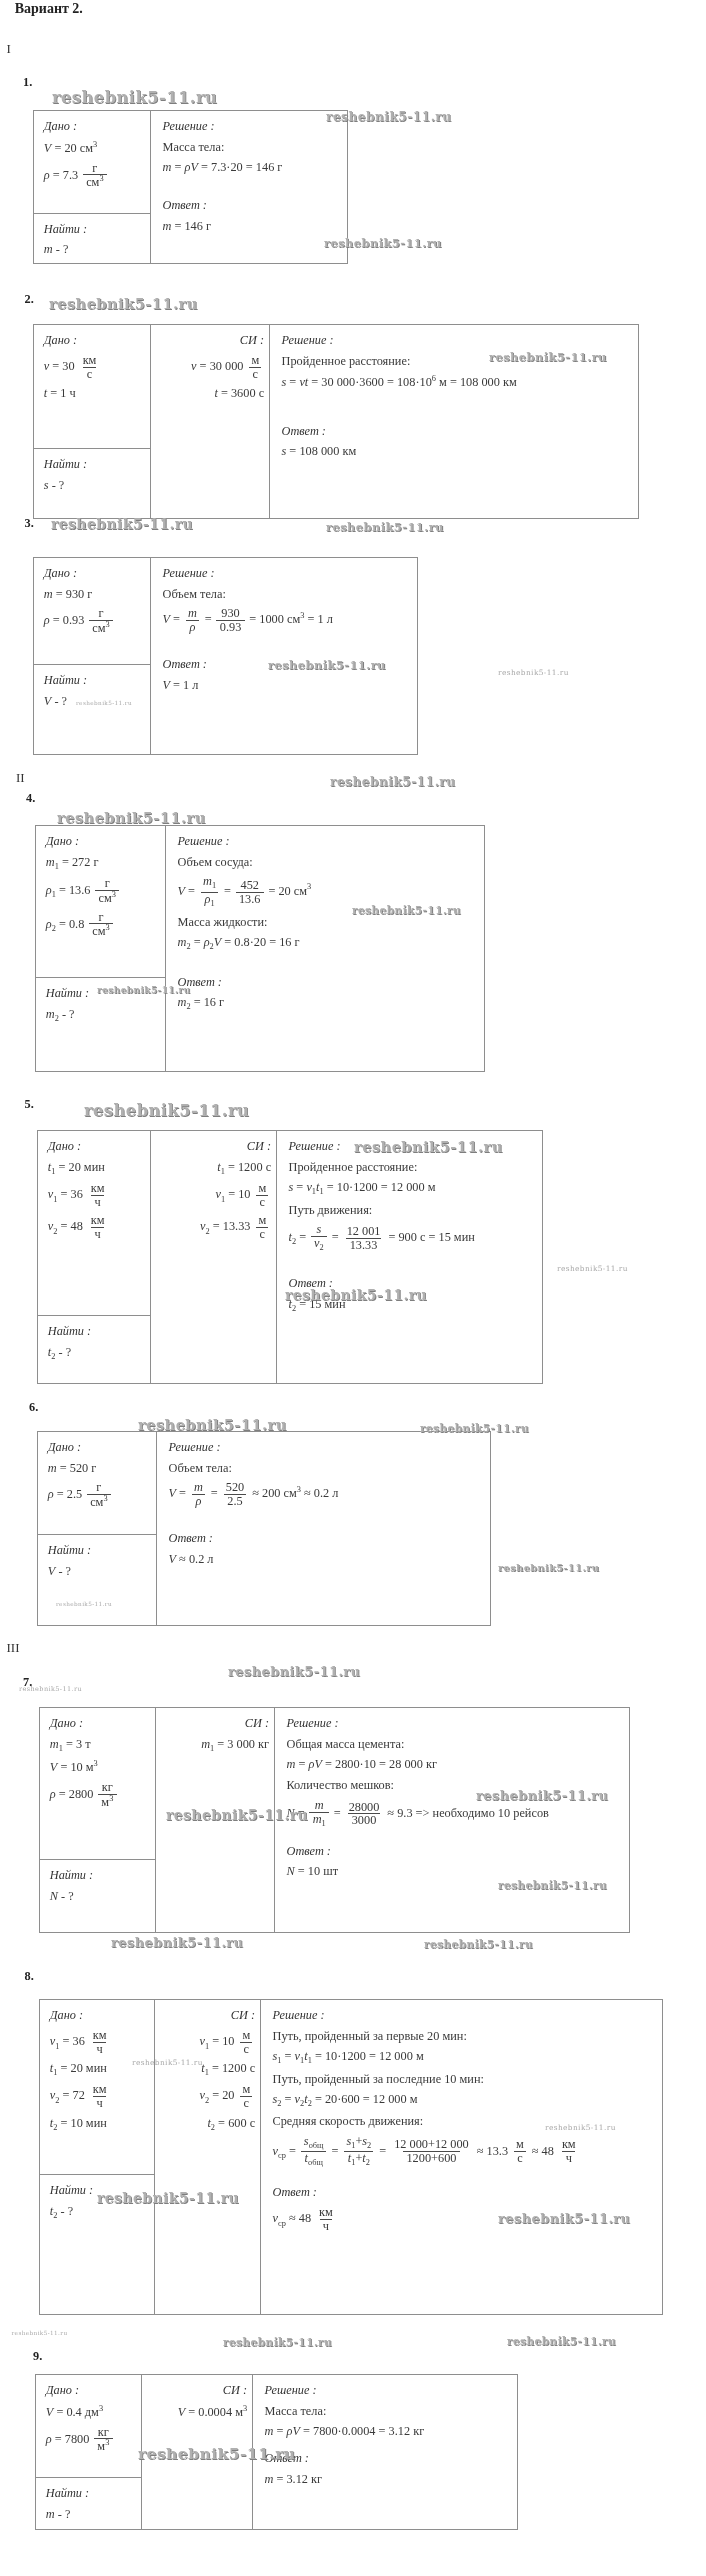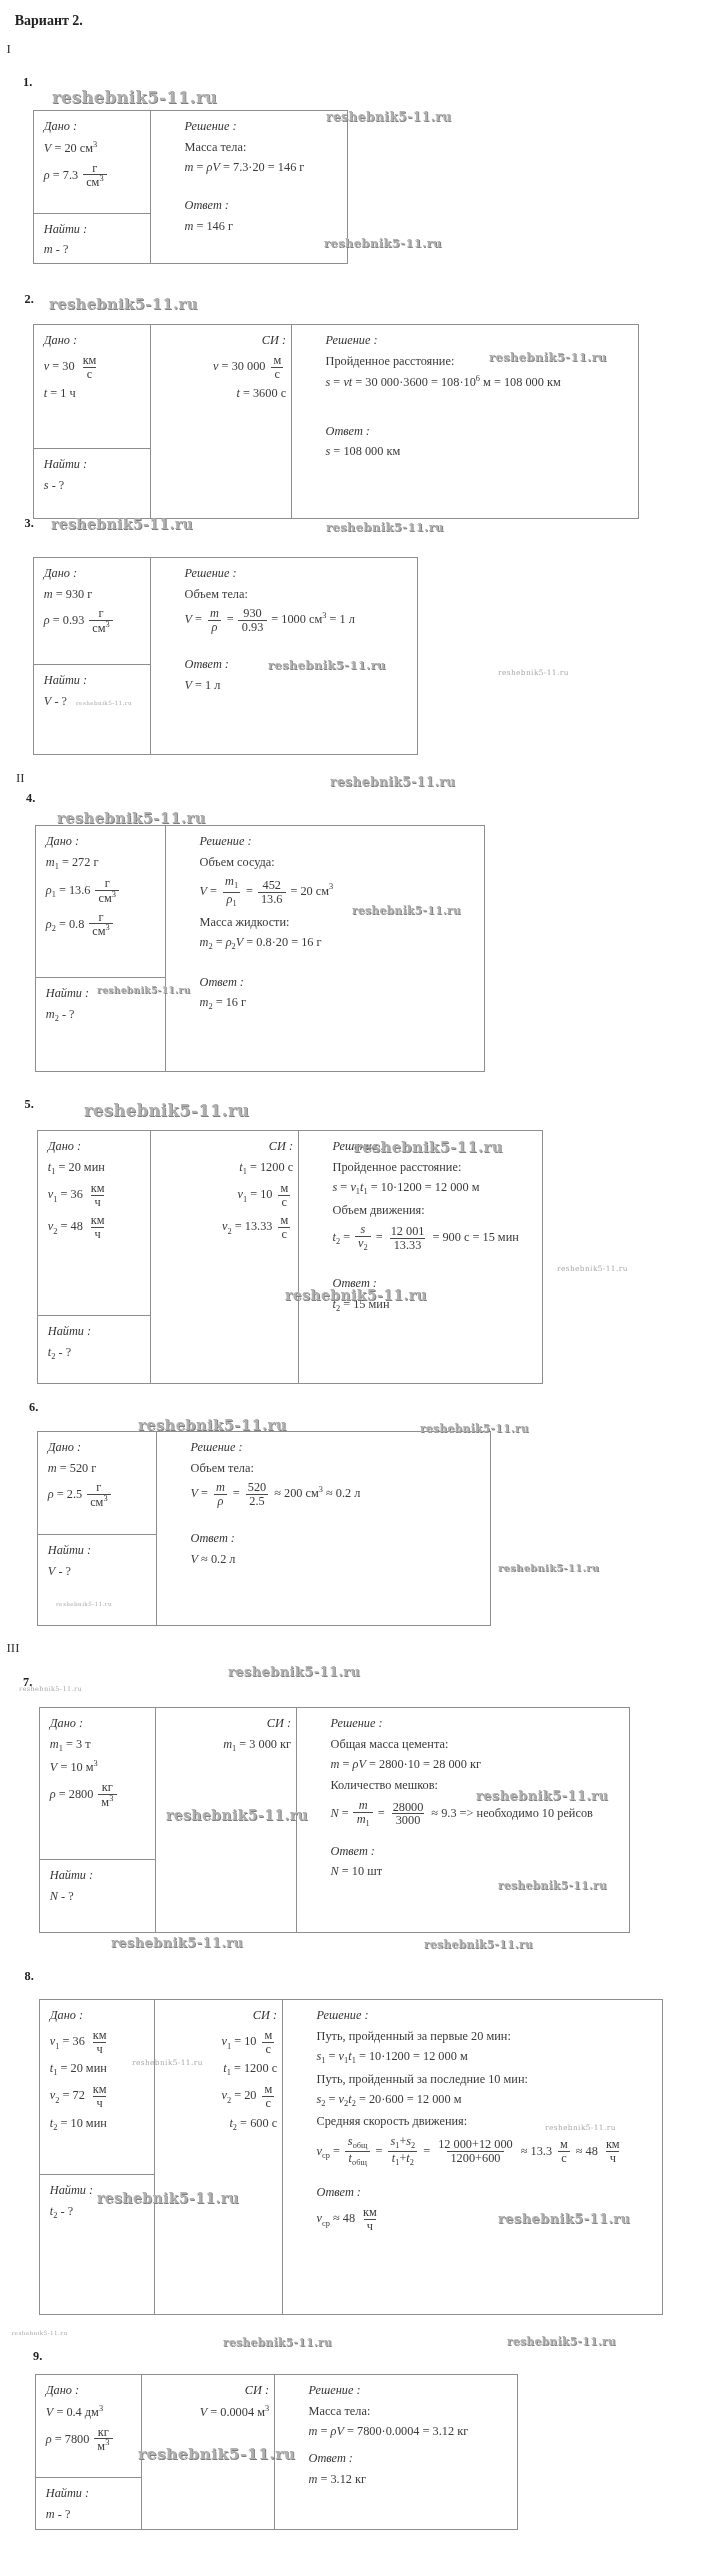--- a/index.html
+++ b/index.html
@@ -1,21 +1,21 @@
 <!DOCTYPE html>
 <html style="font-size:13px"><head>
 <meta charset="utf-8">
 <style>
   html,body{margin:0;padding:0;background:#ffffff;}
   #page{position:relative;width:706px;height:2576px;background:#fff;
         font-family:"Liberation Serif",serif;color:#3a3a3a;overflow:hidden;}
   .title{position:absolute;font-weight:bold;font-size:14px;color:#222;}
   .sec{position:absolute;font-size:13px;color:#333;}
   .pnum{position:absolute;font-weight:bold;font-size:12.3px;color:#222;}
-  .ptable{position:absolute;display:flex;border:0.8px solid #8e8e8e;box-sizing:border-box;background:transparent;gap:22px;}
+  .ptable{position:absolute;display:flex;border:0.8px solid #8e8e8e;box-sizing:border-box;background:transparent;}
   .col{box-sizing:border-box;}
   .col1{border-right:0.8px solid #8e8e8e;display:flex;flex-direction:column;}
   .col2{border-right:0.8px solid #8e8e8e;padding:6.5px 4.9px 0 9.8px;text-align:right;}
   .col3{flex:1;padding:6.5px 6.5px 0 11.5px;}
   .dano{box-sizing:border-box;padding:6.5px 4.9px 0 9.8px;}
   .naiti{flex:1;border-top:0.8px solid #8e8e8e;padding:6.5px 4.9px 0 9.8px;}
   .hdr{font-style:italic;font-size:12.3px;margin:1.6px 0 4.9px;color:#343434;}
   .line{margin:5.7px 0;font-size:12.3px;}
   .txt{font-size:12.3px;}
   .frm i{font-style:italic;}
@@ -25,21 +25,21 @@
   .frac{display:inline-flex;flex-direction:column;align-items:center;vertical-align:middle;margin:0 1.6px;line-height:1.05;}
   .frac .num{padding:0 3.3px;}
   .frac .den{border-top:0.8px solid #4a4a4a;padding:0 3.3px;}
   .wm{position:absolute;color:#a8a8a8;font-family:"DejaVu Serif",serif;white-space:nowrap;z-index:5;letter-spacing:0.4px;}
   .wb{font-weight:bold;color:#b0b0b0;text-shadow:0.8px 0.8px 0 #7e7e7e;}
 </style>
 </head>
 <body>
 
 <div id="page">
-  <div class="title" style="left:14.7px;top:13px;">Вариант 2.</div>
+  <div class="title" style="left:14.7px;top:1px;">Вариант 2.</div>
   <div class="sec" style="left:6.5px;top:41px;">I</div>
   <div class="sec" style="left:16px;top:770px;">II</div>
   <div class="sec" style="left:6.5px;top:1640px;">III</div>
 
   <div class="pnum" style="left:23px;top:75px;">1.</div>
   <div class="ptable" style="left:33px;top:110px;width:315px;height:154px;">
     <div class="col col1" style="width:117px;">
       <div class="dano" style="height:105px;">
         <div class="hdr">Дано :</div>
         <div class="line frm"><i>V</i> = 20 см<sup>3</sup></div>
@@ -192,21 +192,21 @@
           </span></div>
       <div class="line frm"><i>v</i><sub>2</sub> = 13.33 <span class="frac">
             <span class="num">м</span>
             <span class="den">с</span>
           </span></div>
     </div>
     <div class="col col3">
       <div class="hdr">Решение :</div>
       <div class="line txt">Пройденное расстояние:</div>
       <div class="line frm"><i>s</i> = <i>v</i><sub>1</sub><i>t</i><sub>1</sub> = 10·1200 = 12 000 м</div>
-      <div class="line txt">Объем движения:</div>
+      <div class="line txt">Путь движения:</div>
       <div class="line frm"><i>t</i><sub>2</sub> = <span class="frac">
             <span class="num"><i>s</i></span>
             <span class="den"><i>v</i><sub>2</sub></span>
           </span> = <span class="frac">
             <span class="num">12 001</span>
             <span class="den">13.33</span>
           </span> = 900 с = 15 мин</div>
       <div class="hdr otv">Ответ :</div>
       <div class="line frm"><i>t</i><sub>2</sub> = 15 мин</div>
     </div>

